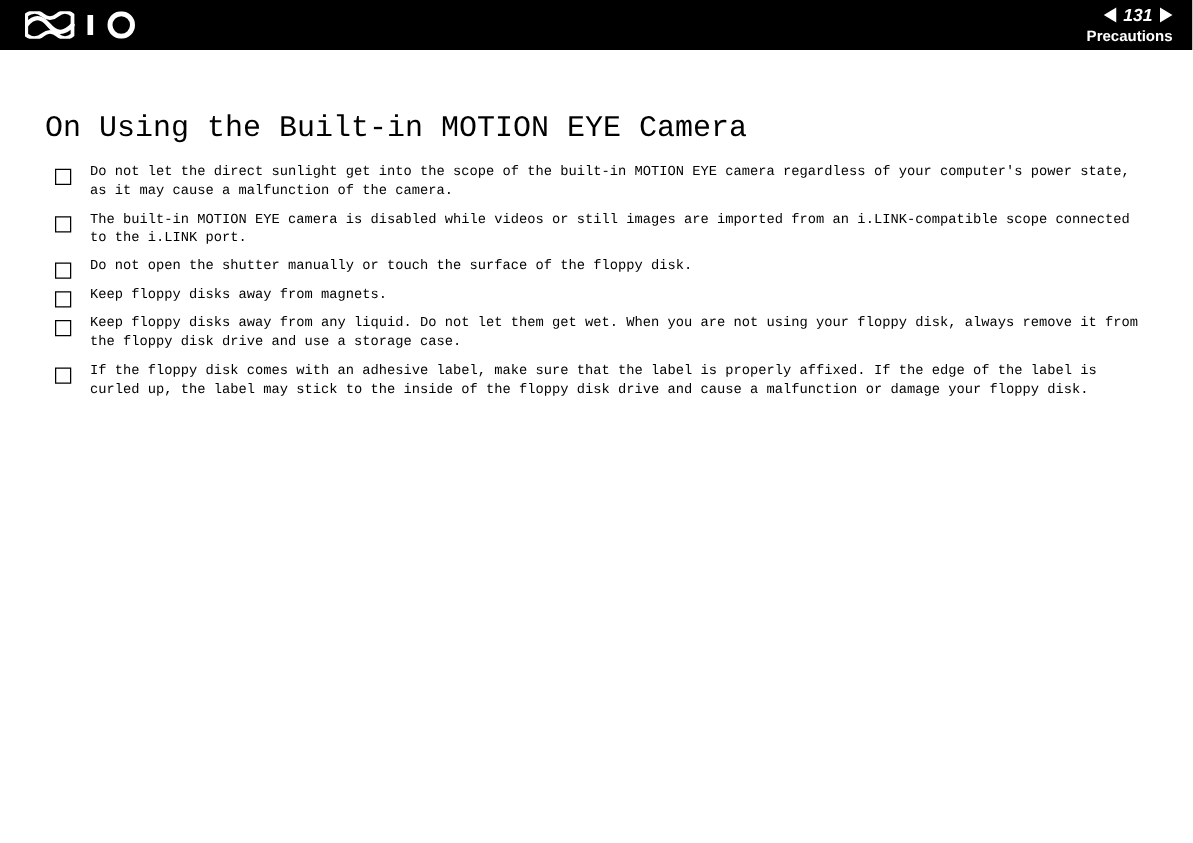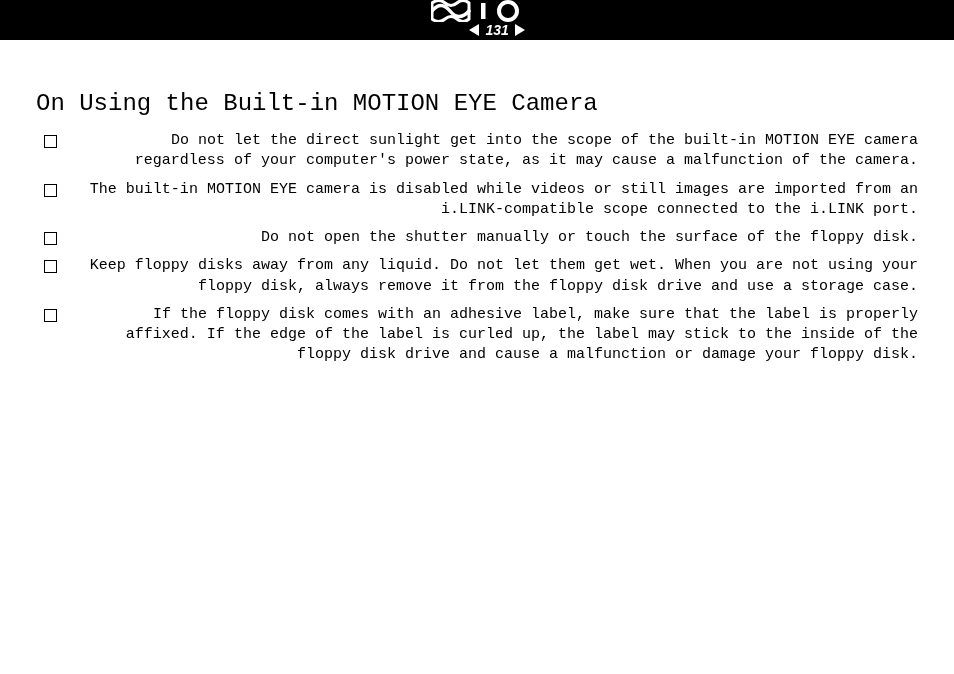--- a/index.html
+++ b/index.html
@@ -13,21 +13,20 @@
   }
   .header {
     width: 100%;
     height: 40px;
     background: #000;
     display: flex;
     align-items: center;
     justify-content: space-between;
     padding: 0 16px 0 20px;
     position: relative;
-    flex-direction: column;
   }
   .logo {
     display: flex;
     align-items: center;
     gap: 0;
     height: 40px;
   }
   .logo svg { display: block; }
   .header-right {
     display: flex;
@@ -51,21 +50,21 @@
   .arrow-right { border-left: 10px solid #fff; }
   .page-num {
     color: #fff;
     font-size: 14px;
     font-style: italic;
     font-weight: bold;
     padding: 0 2px;
   }
   .section-label {
     color: #fff;
-    font-size: 16px;
+    font-size: 12px;
     font-weight: bold;
   }
   .page {
     padding: 50px 36px 0 36px;
     font-family: Liberation Mono, monospace;
   }
   h1 {
     font-size: 24px;
     font-weight: 400;
     margin-bottom: 14px;
@@ -73,24 +72,23 @@
   }
   h1.second { margin-top: 18px; }
   .bullets {
     list-style: none;
     padding: 0;
     margin: 0 0 8px 0;
   }
   .bullets li {
     position: relative;
     padding-left: 36px;
-    font-size: 15px;
+    font-size: 11px;
     line-height: 1.35;
     margin-bottom: 8px;
-    text-align: right;
   }
   .bullets li::before {
     content: "";
     position: absolute;
     left: 8px;
     top: 4px;
     width: 11px;
     height: 11px;
     border: 1.5px solid #000;
     background: #fff;
@@ -121,17 +119,18 @@
 <div class="page">
 
   <h1>On Using the Built-in MOTION EYE Camera</h1>
   <ul class="bullets">
     <li>Do not let the direct sunlight get into the scope of the built-in MOTION EYE camera regardless of your computer's power state, as it may cause a malfunction of the camera.</li>
     <li>The built-in MOTION EYE camera is disabled while videos or still images are imported from an i.LINK-compatible scope connected to the i.LINK port.</li>
   </ul>
 
   <ul class="bullets">
     <li>Do not open the shutter manually or touch the surface of the floppy disk.</li>
+    <li>Keep floppy disks away from magnets.</li>
     <li>Keep floppy disks away from any liquid. Do not let them get wet. When you are not using your floppy disk, always remove it from the floppy disk drive and use a storage case.</li>
     <li>If the floppy disk comes with an adhesive label, make sure that the label is properly affixed. If the edge of the label is curled up, the label may stick to the inside of the floppy disk drive and cause a malfunction or damage your floppy disk.</li>
   </ul>
 
 </div>
 
 </body></html>

